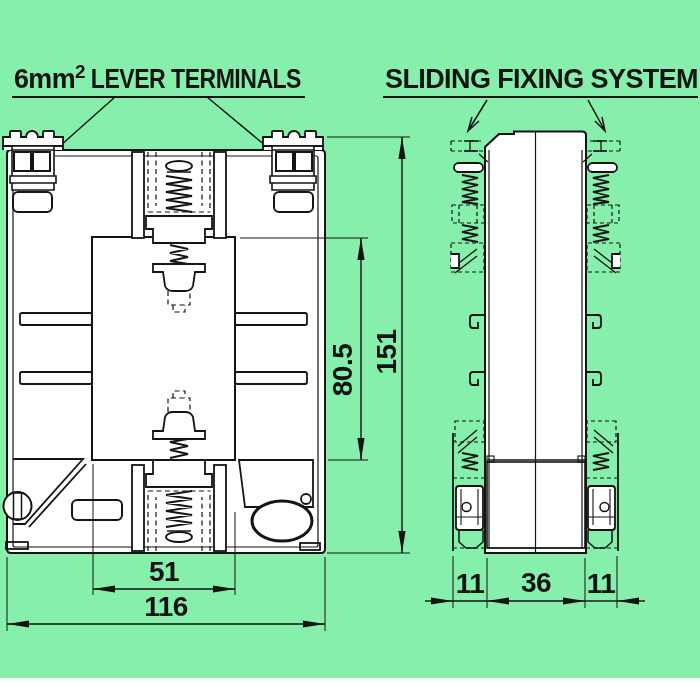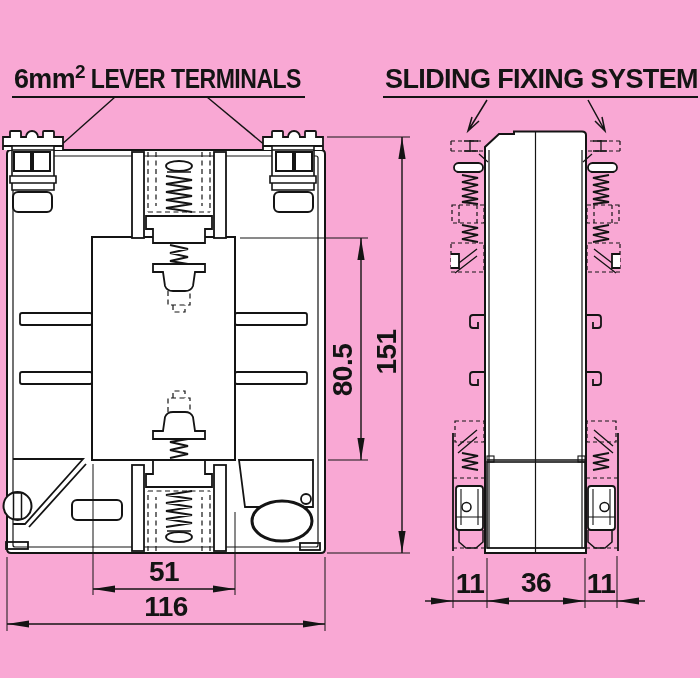--- a/index.html
+++ b/index.html
@@ -1,16 +1,16 @@
 <!DOCTYPE html>
 <html><head>
 <meta charset="utf-8">
 <style>
   html,body{margin:0;padding:0;background:#ffffff;}
-  .stage{width:700px;height:678px;background:#f9a8d4;position:relative;overflow:hidden;}
+  .stage{width:700px;height:678px;background:#86efac;position:relative;overflow:hidden;}
   svg text{font-family:"Liberation Sans","DejaVu Sans",sans-serif;font-weight:bold;fill:#141414;}
   .dimtxt{font-size:28px;letter-spacing:-0.5px;}
   .titletxt{font-size:27px;letter-spacing:-0.6px;}
   .suptxt{font-size:19px;}
 </style>
 </head>
 <body>
 
 <div class="stage">
 <svg width="700" height="700" viewBox="0 0 700 700">

